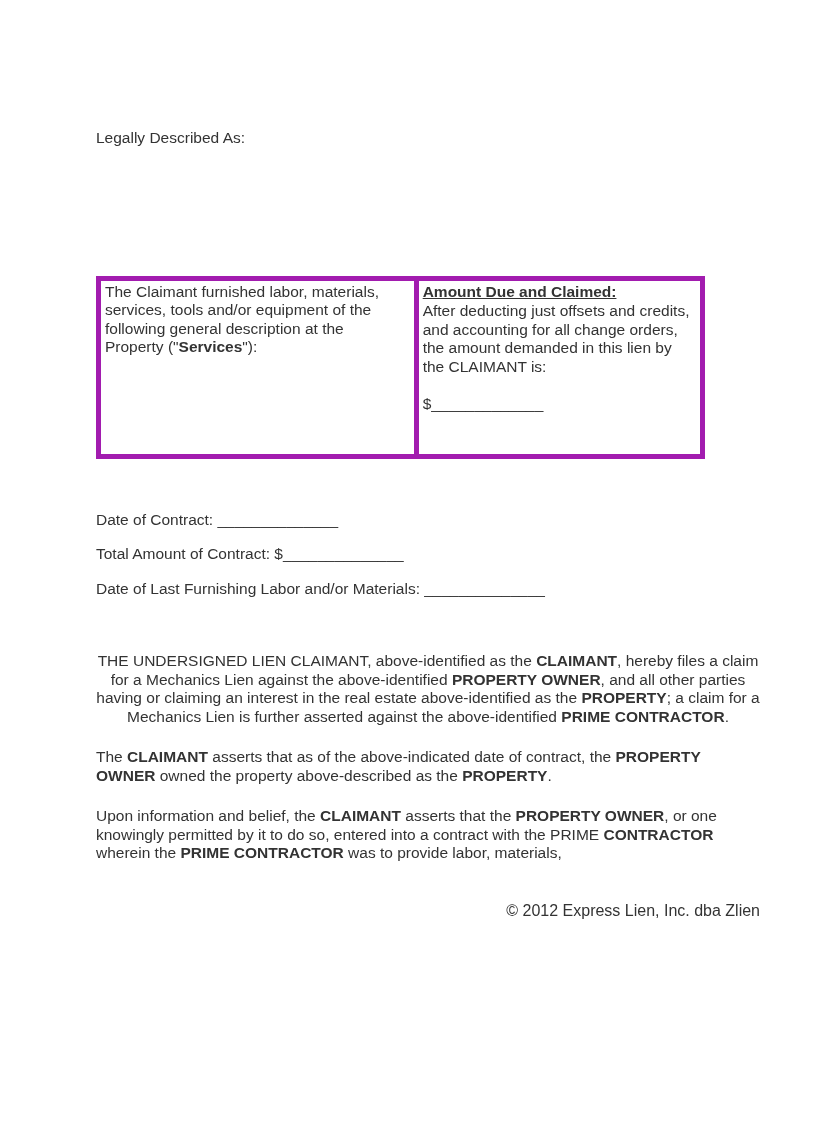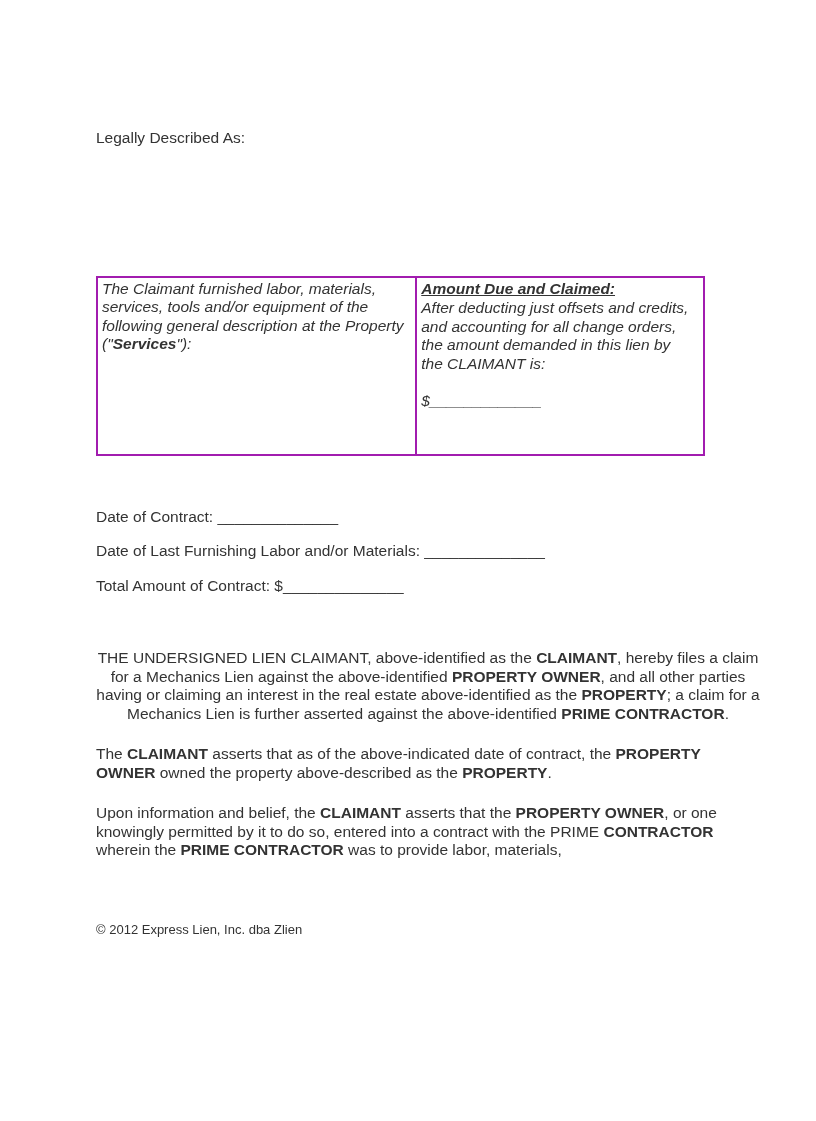--- a/index.html
+++ b/index.html
@@ -17,43 +17,43 @@
     overflow: hidden;
   }
   .bold { font-weight: bold; }
   .services-table {
     width: 609px;
     margin-top: 128px;
     border-collapse: collapse;
     table-layout: fixed;
   }
   .services-table td {
-    border: 2px solid #a21caf;
+    border: 5px solid #a21caf;
     vertical-align: top;
     padding: 2px 8px 2px 4px;
     height: 178px;
-    font-style: italic;
   }
   .services-table td.left-col { width: 304px; }
   .services-table td.right-col { width: 274px; }
   .amount-heading {
     font-weight: bold;
     text-decoration: underline;
   }
   .amount-body { margin-top: 1px; }
   .amount-blank { margin-top: 19px; }
   .contract-heading { margin-top: 54px; }
   .date-line-first { margin-top: 52px; }
   .date-line { margin-top: 16px; }
   .para-first { margin-top: 54px; text-align: center; }
   .para { margin-top: 22px; }
   .footer {
-    margin-top: 62px;
-    font-size: 13px;
+    margin-top: 40px;
+    font-size: 16px;
     line-height: 16px;
+    text-align: right;
   }
 </style>
 </head>
 <body>
 
 <div class="page">
 
   <div>Legally Described As:</div>
 
   <table class="services-table">
@@ -65,23 +65,23 @@
         <div class="amount-body">After deducting just offsets and credits, and accounting for all change orders, the amount demanded in this lien by the CLAIMANT is:</div>
         <div class="amount-blank">$_____________</div>
       </td>
     </tr>
   </tbody>
     </table>
 
 
   <div class="date-line-first">Date of Contract: ______________</div>
 
+  <div class="date-line">Total Amount of Contract: $______________</div>
+
   <div class="date-line">Date of Last Furnishing Labor and/or Materials: ______________</div>
-
-  <div class="date-line">Total Amount of Contract: $______________</div>
 
   <div class="para-first"><span>THE UNDERSIGNED LIEN CLAIMANT, above-identified as the </span><span class="bold">CLAIMANT</span><span>, hereby files a claim for a Mechanics Lien against the above-identified </span><span class="bold">PROPERTY OWNER</span><span>, and all other parties having or claiming an interest in the real estate above-identified as the </span><span class="bold">PROPERTY</span><span>; a claim for a Mechanics Lien is further asserted against the above-identified </span><span class="bold">PRIME CONTRACTOR</span><span>.</span></div>
 
   <div class="para"><span>The </span><span class="bold">CLAIMANT</span><span> asserts that as of the above-indicated date of contract, the </span><span class="bold">PROPERTY OWNER</span><span> owned the property above-described as the </span><span class="bold">PROPERTY</span><span>.</span></div>
 
   <div class="para"><span>Upon information and belief, the </span><span class="bold">CLAIMANT</span><span> asserts that the </span><span class="bold">PROPERTY OWNER</span><span>, or one knowingly permitted by it to do so, entered into a contract with the PRIME </span><span class="bold">CONTRACTOR</span><span> wherein the </span><span class="bold">PRIME CONTRACTOR</span><span> was to provide labor, materials,</span></div>
 
   <div class="footer">© 2012 Express Lien, Inc. dba Zlien</div>
 
 </div>

